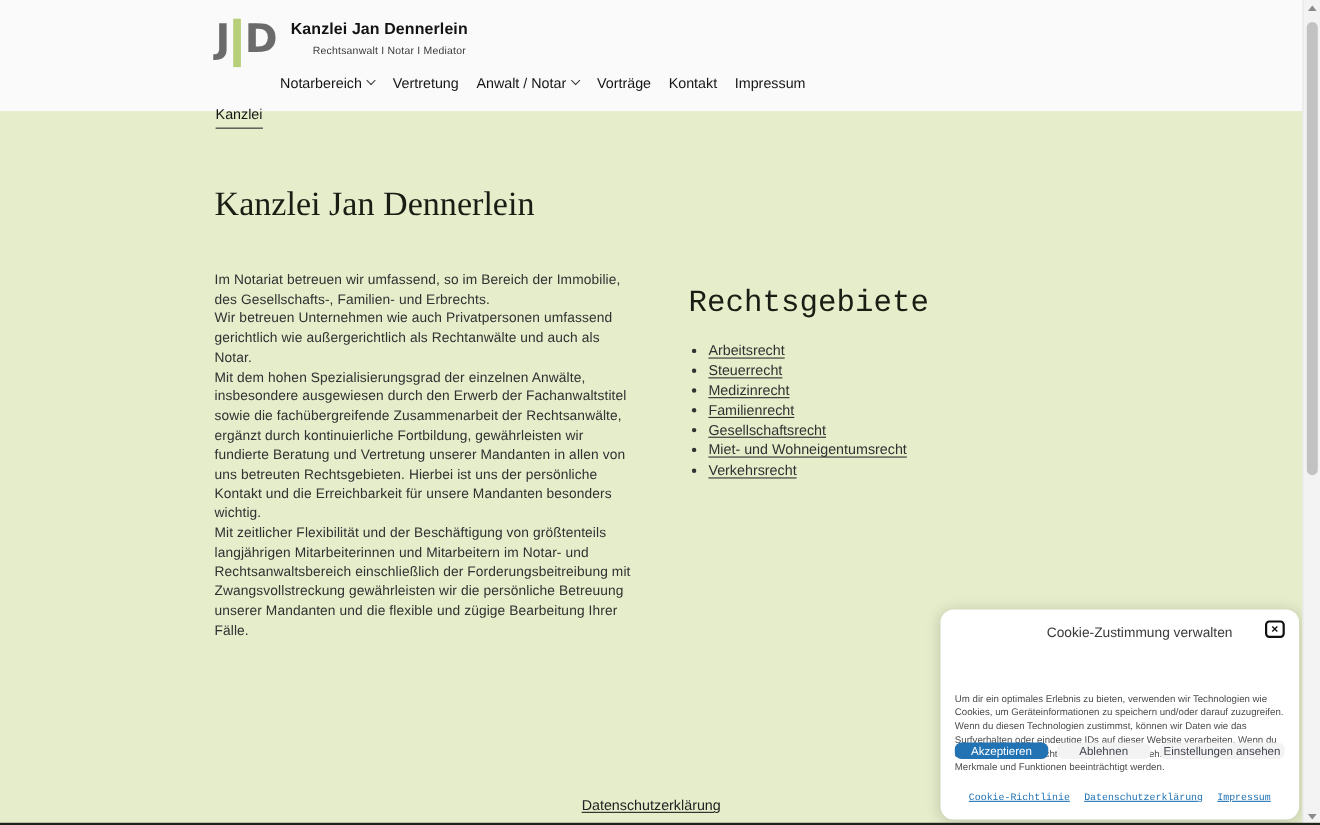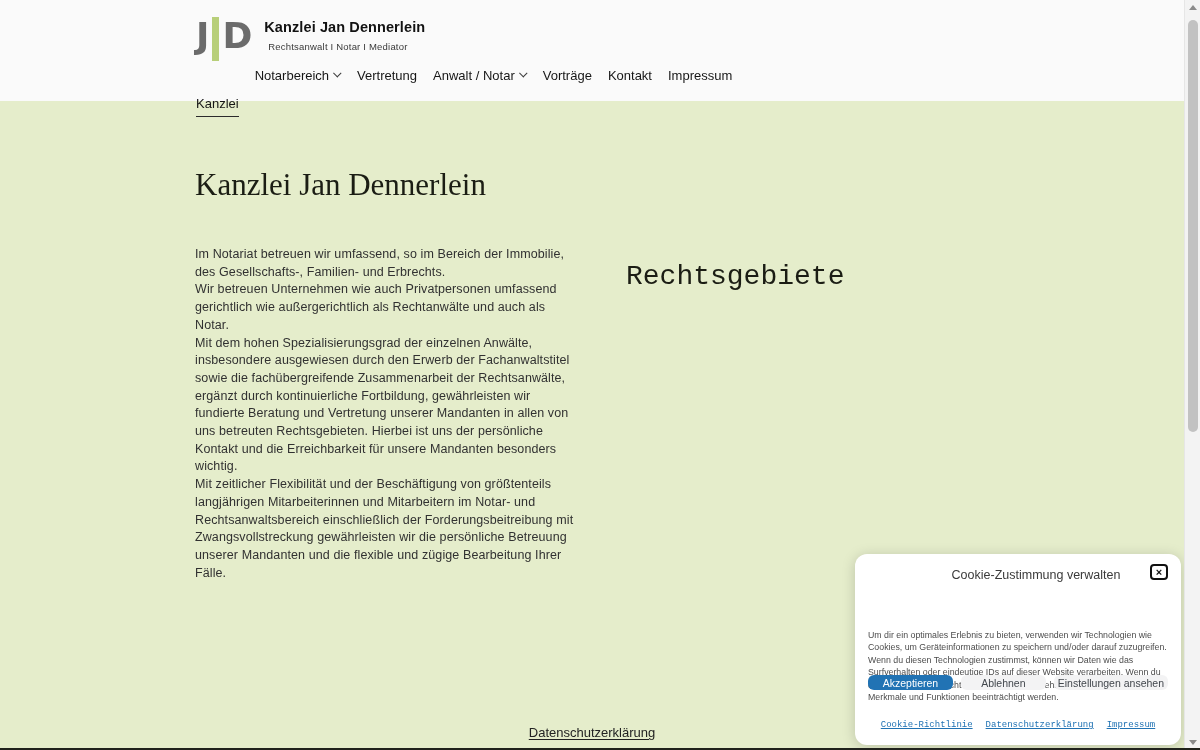--- a/index.html
+++ b/index.html
@@ -36,21 +36,21 @@
     font-weight: 800; font-size: 36px; line-height: 40px;
     color: var(--logo-gray, #6b6b6b);
     letter-spacing: -2px;
   }
   .logo-bar {
     width: 7px; height: 44px; margin: 1px 1px 0 3px;
     background: var(--logo-green, #b8cf79);
   }
   .brand-text { margin-left: 14px; padding-top: 4px; }
   .site-title { font-size: 14.5px; font-weight: bold; color: #121212; letter-spacing: .1px; }
-  .site-tagline { font-size: 9.5px; color: #3a3a3a; margin-top: 6px; margin-left: 4px; letter-spacing: .2px; }
+  .site-tagline { font-size: 9.5px; color: #3a3a3a; margin-top: 6px; margin-left: 20px; letter-spacing: .2px; }
 
   .main-nav {
     position: absolute; left: 196px; top: 68px;
     display: flex; gap: 16px; align-items: flex-start;
   }
   .nav-item {
     display: flex; align-items: center; gap: 6px;
     font-size: 13px; color: #161616; text-decoration: none;
     padding-bottom: 5px; cursor: pointer;
   }
@@ -241,20 +241,50 @@
 
       <p>Wir betreuen Unternehmen wie auch Privatpersonen umfassend gerichtlich wie außergerichtlich als Rechtanwälte und auch als Notar.</p>
 
       <p>Mit dem hohen Spezialisierungsgrad der einzelnen Anwälte, insbesondere ausgewiesen durch den Erwerb der Fachanwaltstitel sowie die fachübergreifende Zusammenarbeit der Rechtsanwälte, ergänzt durch kontinuierliche Fortbildung, gewährleisten wir fundierte Beratung und Vertretung unserer Mandanten in allen von uns betreuten Rechtsgebieten. Hierbei ist uns der persönliche Kontakt und die Erreichbarkeit für unsere Mandanten besonders wichtig.</p>
 
       <p>Mit zeitlicher Flexibilität und der Beschäftigung von größtenteils langjährigen Mitarbeiterinnen und Mitarbeitern im Notar- und Rechtsanwaltsbereich einschließlich der Forderungsbeitreibung mit Zwangsvollstreckung gewährleisten wir die persönliche Betreuung unserer Mandanten und die flexible und zügige Bearbeitung Ihrer Fälle.</p>
     </div>
 
   <aside class="sidebar">
     <h2 class="sidebar-title">Rechtsgebiete</h2>
+    <ul class="area-list">
+
+        <li>
+          <a>Arbeitsrecht</a>
+        </li>
+
+        <li>
+          <a>Steuerrecht</a>
+        </li>
+
+        <li>
+          <a>Medizinrecht</a>
+        </li>
+
+        <li>
+          <a>Familienrecht</a>
+        </li>
+
+        <li>
+          <a>Gesellschaftsrecht</a>
+        </li>
+
+        <li>
+          <a>Miet- und Wohneigentumsrecht</a>
+        </li>
+
+        <li>
+          <a>Verkehrsrecht</a>
+        </li>
+      </ul>
   </aside>
 
   <div class="footer-link-wrap">
     <a class="footer-link">Datenschutzerklärung</a>
   </div>
 
   <div class="cookie-dialog">
     <div class="cd-title">Cookie-Zustimmung verwalten</div>
     <button class="cd-close">×</button>
     <p class="cd-body">Um dir ein optimales Erlebnis zu bieten, verwenden wir Technologien wie Cookies, um Geräteinformationen zu speichern und/oder darauf zuzugreifen. Wenn du diesen Technologien zustimmst, können wir Daten wie das Surfverhalten oder eindeutige IDs auf dieser Website verarbeiten. Wenn du deine Zustimmung nicht erteilst oder zurückziehst, können bestimmte Merkmale und Funktionen beeinträchtigt werden.</p>

